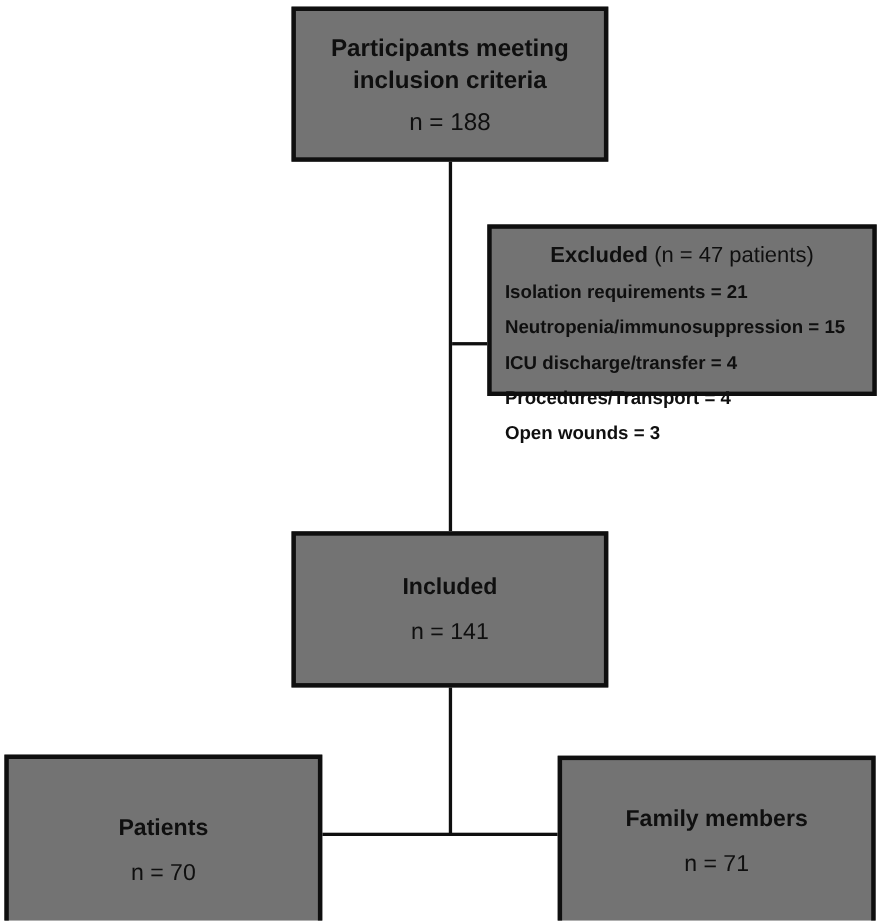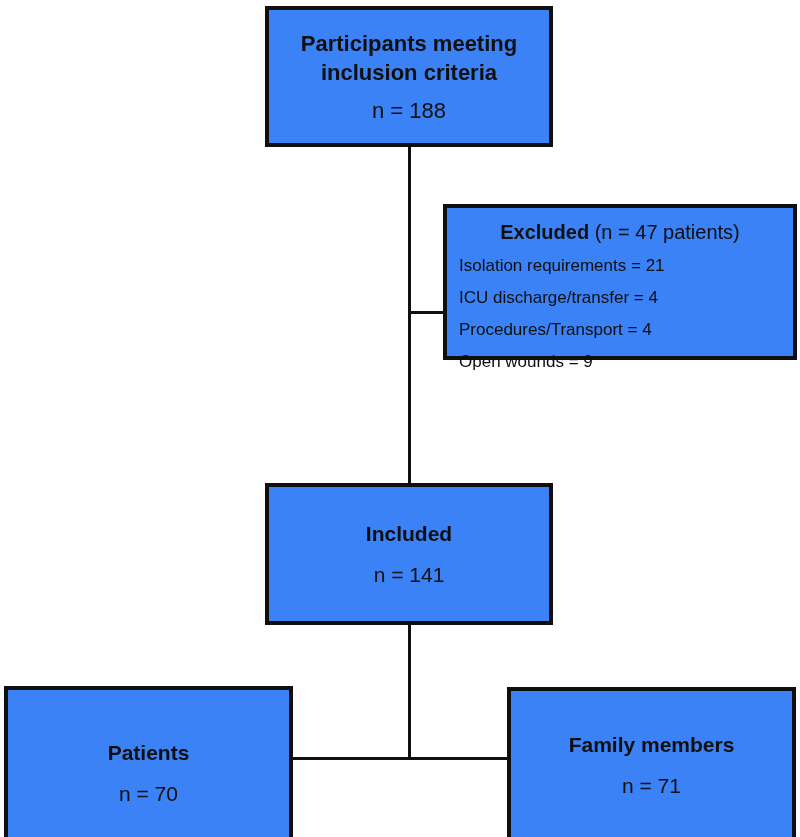--- a/index.html
+++ b/index.html
@@ -13,21 +13,21 @@
     height: 837px;
     background: #ffffff;
     font-family: "Liberation Sans", sans-serif;
     color: #0f0f0f;
     overflow: hidden;
   }
   .box {
     position: absolute;
     box-sizing: border-box;
     border: 4px solid #0f0f0f;
-    background: #3b82f6;
+    background: #737373;
   }
   .centered {
     display: flex;
     flex-direction: column;
     align-items: center;
     justify-content: center;
     text-align: center;
   }
   .conn {
     position: absolute;
@@ -56,21 +56,21 @@
   .excluded-title {
     text-align: center;
     font-size: 20px;
     line-height: 28px;
     margin-bottom: 4px;
     white-space: nowrap;
   }
   .excluded-title .b { font-weight: bold; }
   .excluded-item {
     font-size: 17px;
-    font-weight: normal;
+    font-weight: bold;
     line-height: 32px;
     white-space: nowrap;
   }
 
   
   .included-box { left: 265px; top: 483px; width: 288px; height: 142px; }
 
   
   .patients-box { left: 4px;   top: 686px; width: 289px; height: 173px; }
   .family-box   { left: 507px; top: 687px; width: 289px; height: 156px; }
@@ -96,23 +96,24 @@
 
   <div class="conn conn-v-top"></div>
 
   <div class="conn conn-h-excluded"></div>
 
   <div class="box excluded-box">
     <div class="excluded-title">
       <span class="b">Excluded</span><span> (n = 47 patients)</span>
     </div>
     <div class="excluded-item">Isolation requirements = 21</div>
+    <div class="excluded-item">Neutropenia/immunosuppression = 15</div>
     <div class="excluded-item">ICU discharge/transfer = 4</div>
     <div class="excluded-item">Procedures/Transport = 4</div>
-    <div class="excluded-item">Open wounds = 9</div>
+    <div class="excluded-item">Open wounds = 3</div>
   </div>
 
   <div class="box centered simple included-box">
     <div class="title">Included</div>
     <div class="count">n = 141</div>
   </div>
 
   <div class="conn conn-v-bottom"></div>
 
   <div class="conn conn-h-split"></div>

